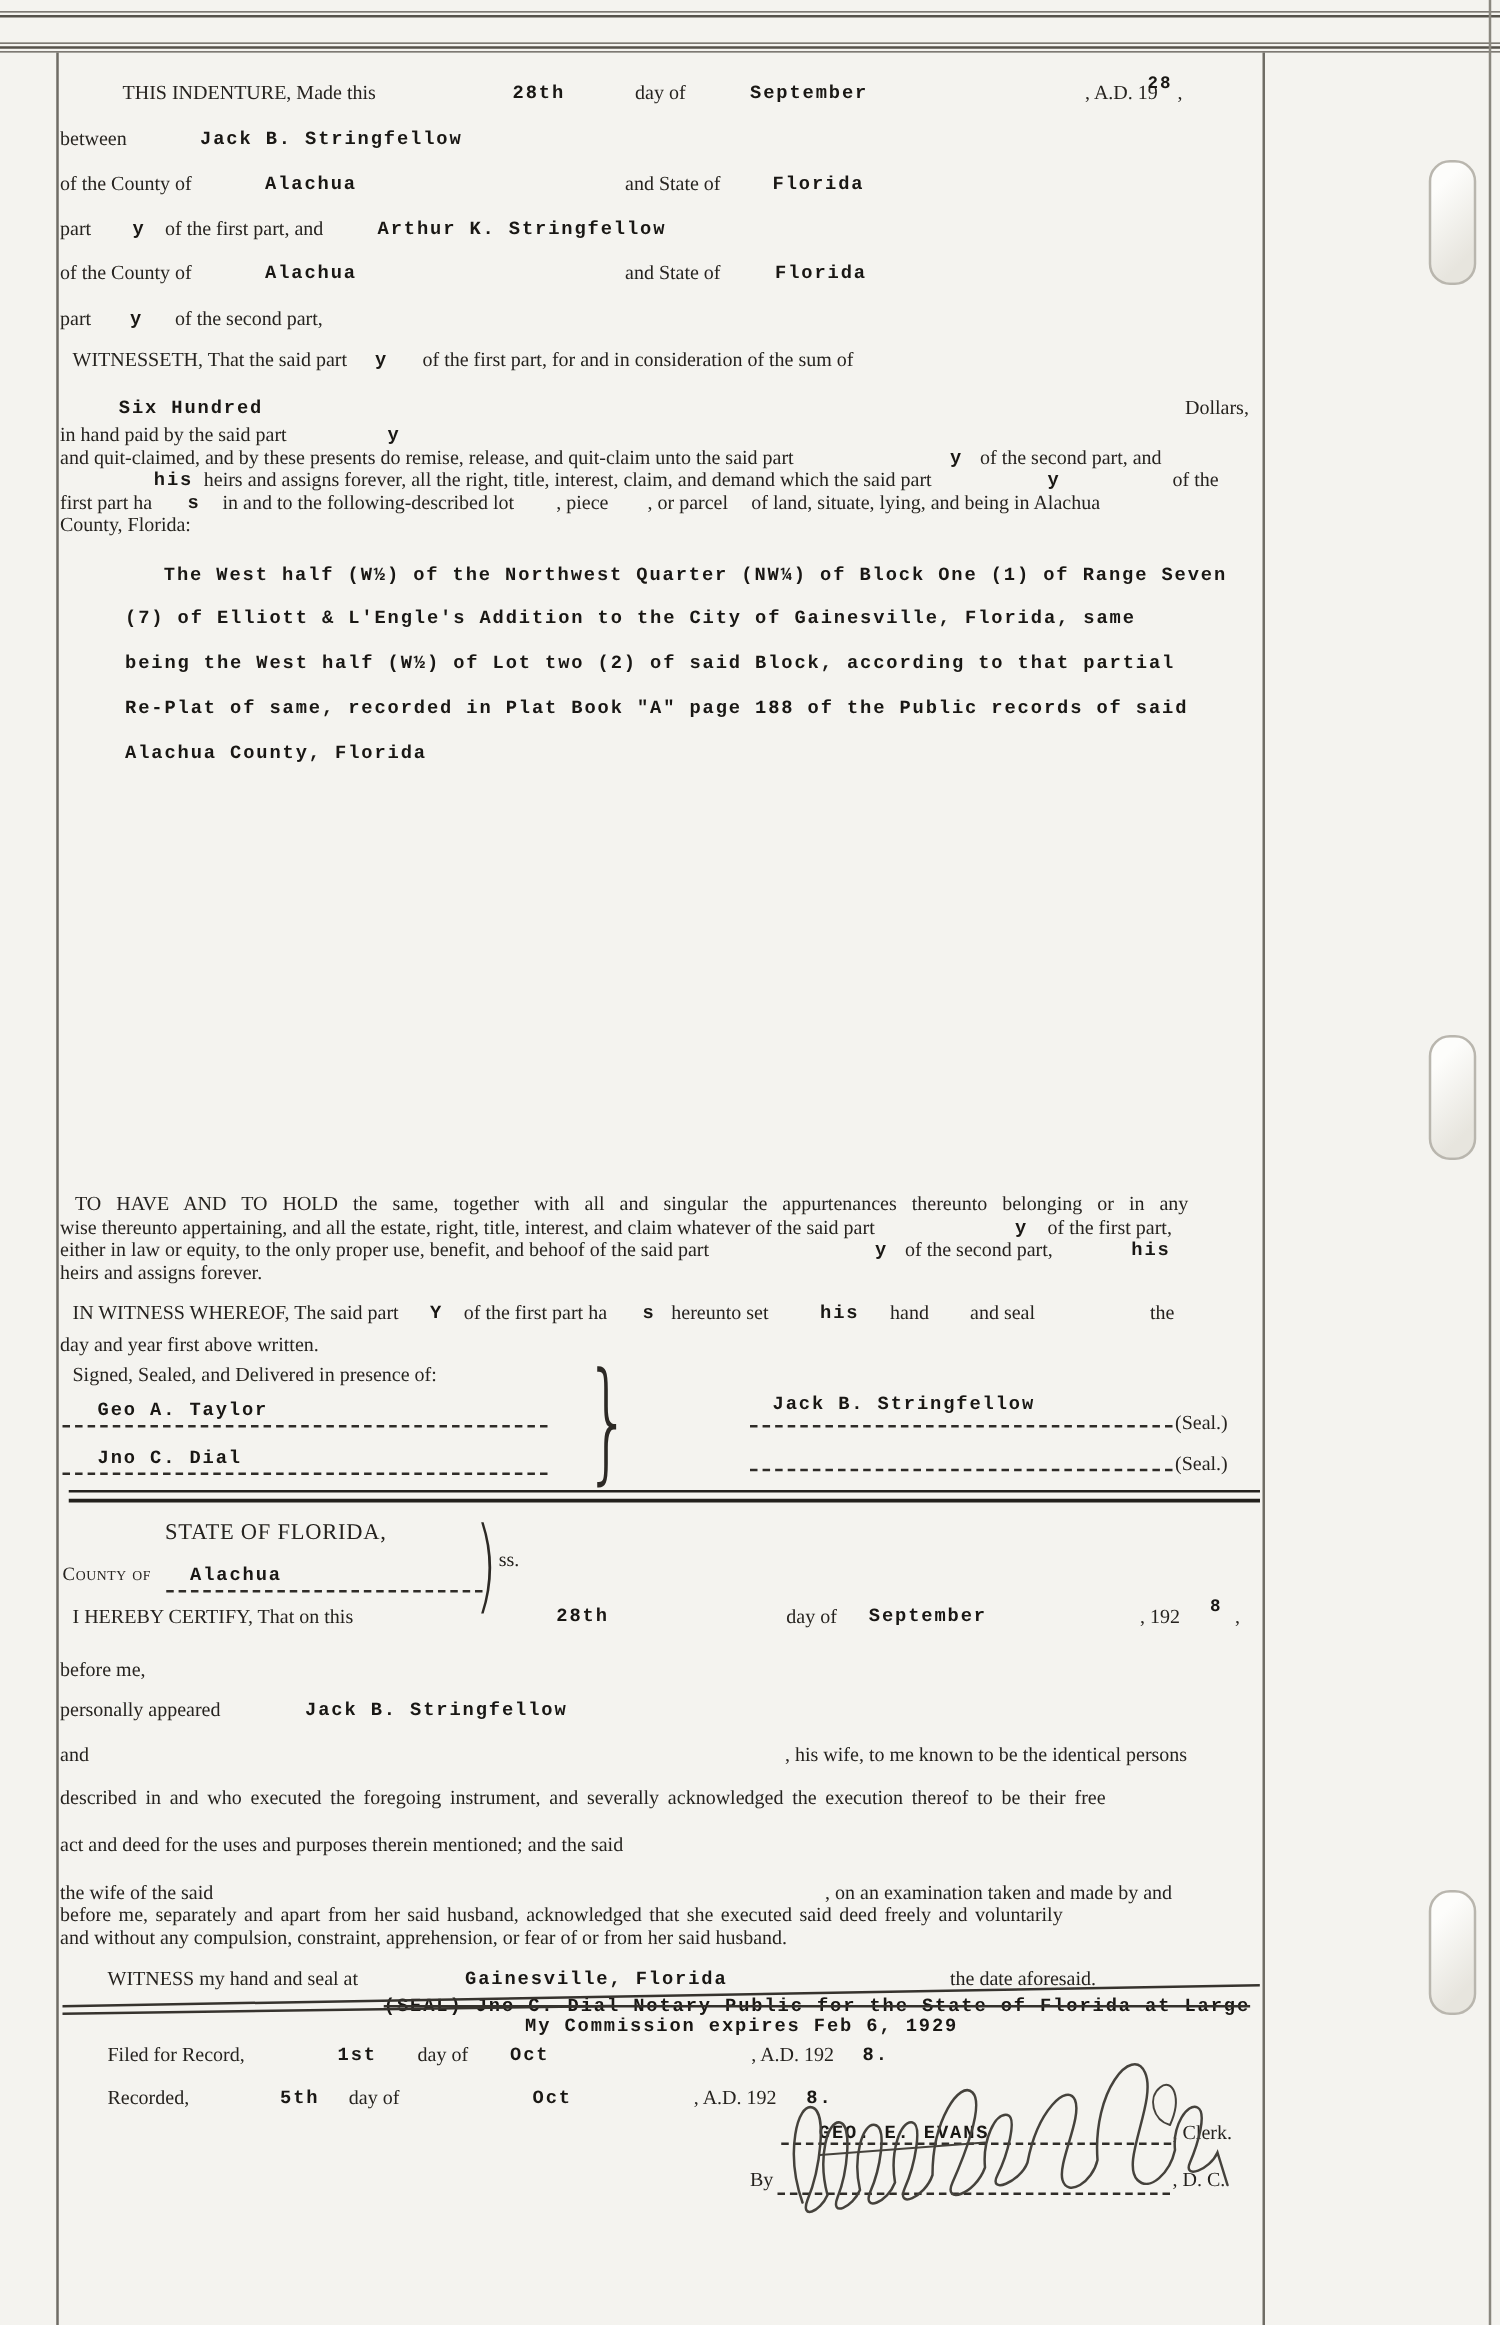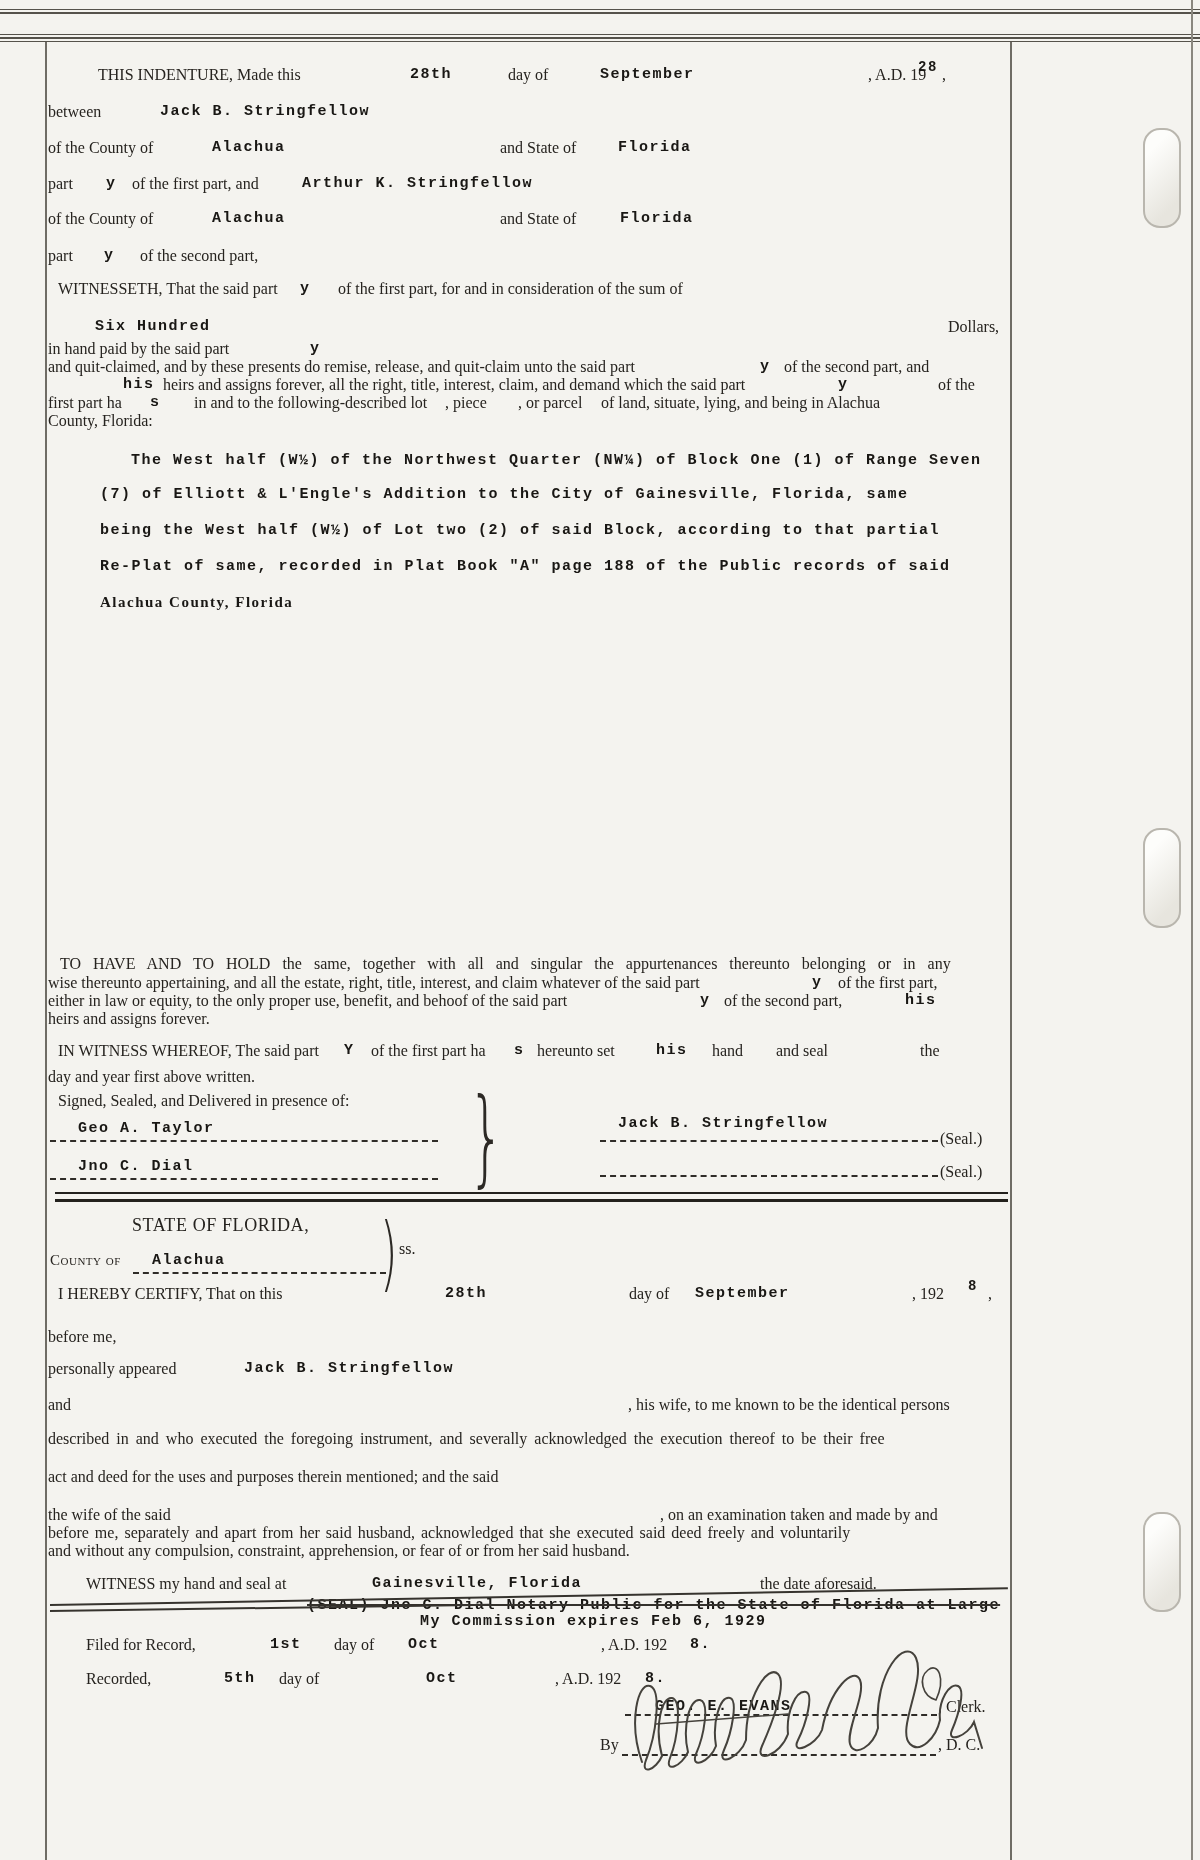--- a/index.html
+++ b/index.html
@@ -103,42 +103,42 @@
       </div>
       <div class="line" style="top: 376px;">
         <span class="tw" style="left: 123px;">his</span>
         <span class="form" style="left: 163px;">heirs and assigns forever, all the right, title, interest, claim, and demand which the said part</span>
         <span class="tw" style="left: 838px;">y</span>
         <span class="form" style="left: 938px;">of the</span>
       </div>
       <div class="line" style="top: 394px;">
         <span class="form" style="left: 48px;">first part ha</span>
         <span class="tw" style="left: 150px;">s</span>
-        <span class="form" style="left: 194px;">in and to the following-described lot</span>
+        <span class="form" style="left: 178px;">in and to the following-described lot</span>
         <span class="form" style="left: 445px;">, piece</span>
         <span class="form" style="left: 518px;">, or parcel</span>
         <span class="form" style="left: 601px;">of land, situate, lying, and being in Alachua</span>
       </div>
       <div class="line" style="top: 412px;">
         <span class="form" style="left: 48px;">County, Florida:</span>
       </div>
       <div class="line" style="top: 452px;">
         <span class="tw" style="left: 100px; margin-left: 31px;">The West half (W½) of the Northwest Quarter (NW¼) of Block One (1) of Range Seven</span>
       </div>
       <div class="line" style="top: 486px;">
         <span class="tw" style="left: 100px;">(7) of Elliott &amp; L'Engle's Addition to the City of Gainesville, Florida, same</span>
       </div>
       <div class="line" style="top: 522px;">
         <span class="tw" style="left: 100px;">being the West half (W½) of Lot two (2) of said Block, according to that partial</span>
       </div>
       <div class="line" style="top: 558px;">
         <span class="tw" style="left: 100px;">Re-Plat of same, recorded in Plat Book "A" page 188 of the Public records of said</span>
       </div>
       <div class="line" style="top: 594px;">
-        <span class="tw" style="left: 100px; font-family: Liberation Serif, serif;">Alachua County, Florida</span>
+        <span class="tw" style="left: 100px;">Alachua County, Florida</span>
       </div>
       <div class="line" style="top: 955px; word-spacing: 8px;">
         <span class="form" style="left: 60px;">TO HAVE AND TO HOLD the same, together with all and singular the appurtenances thereunto belonging or in any</span>
       </div>
       <div class="line" style="top: 974px;">
         <span class="form" style="left: 48px;">wise thereunto appertaining, and all the estate, right, title, interest, and claim whatever of the said part</span>
         <span class="tw" style="left: 812px;">y</span>
         <span class="form" style="left: 838px;">of the first part,</span>
       </div>
       <div class="line" style="top: 992px;">

